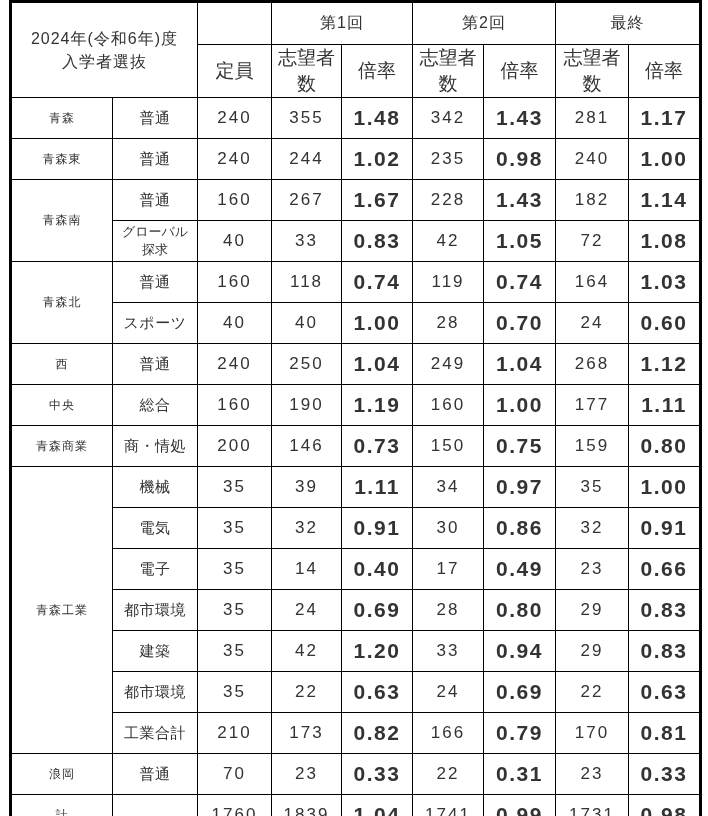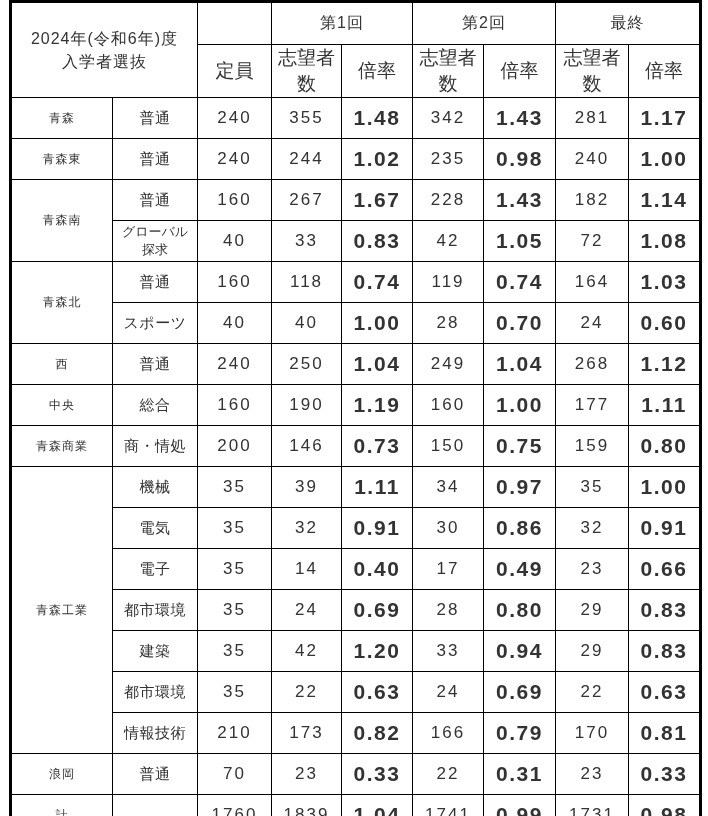--- a/index.html
+++ b/index.html
@@ -264,21 +264,21 @@
       <td class="num">35</td>
       <td class="num">22</td>
       <td class="ratio">0.63</td>
       <td class="num">24</td>
       <td class="ratio">0.69</td>
       <td class="num">22</td>
       <td class="ratio">0.63</td>
     </tr>
 
     <tr class="drow">
-      <td class="course">情報技術</td>
+      <td class="course">工業合計</td>
       <td class="num">210</td>
       <td class="num">173</td>
       <td class="ratio">0.82</td>
       <td class="num">166</td>
       <td class="ratio">0.79</td>
       <td class="num">170</td>
       <td class="ratio">0.81</td>
     </tr>
 
     <tr class="drow">

